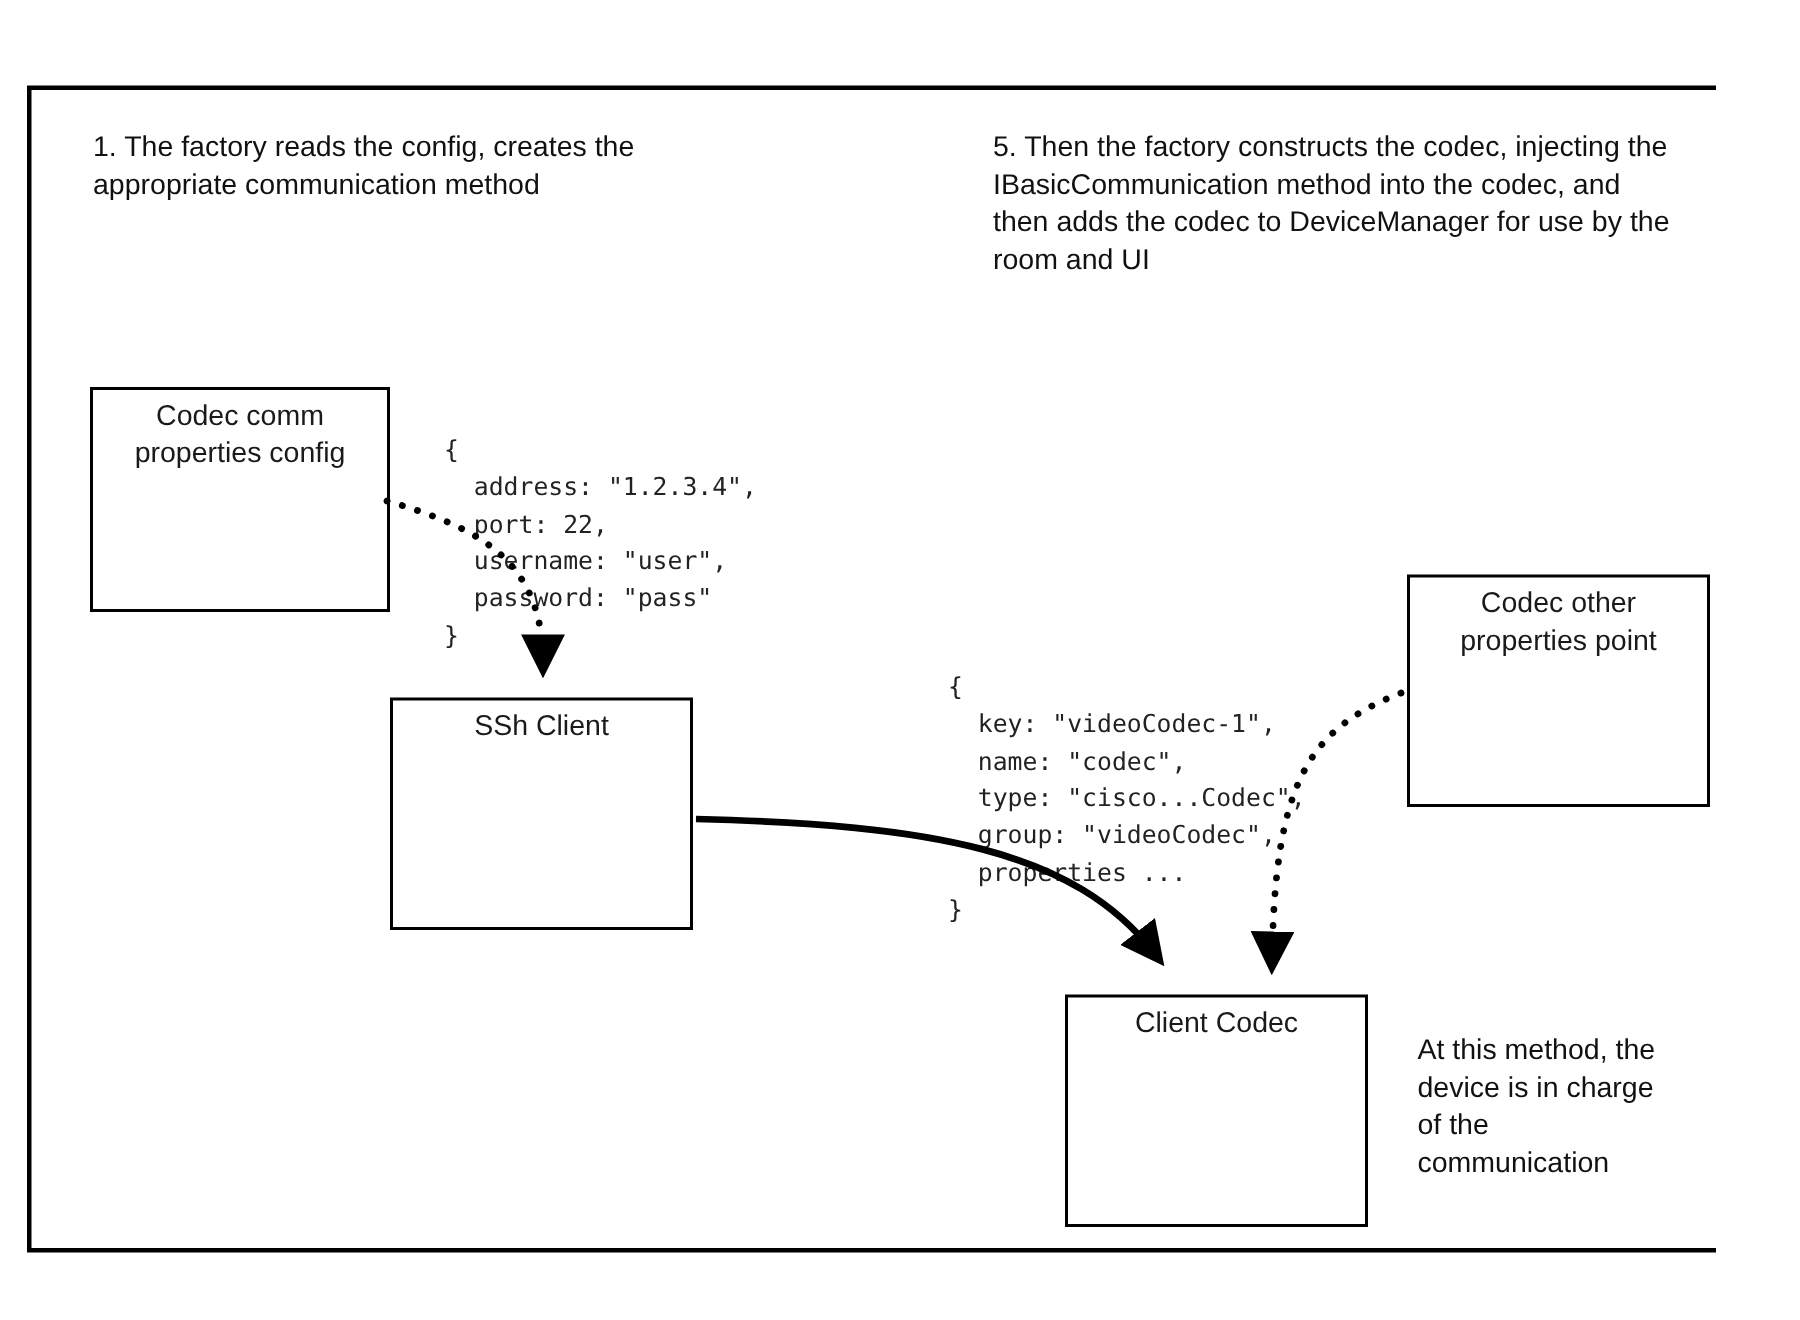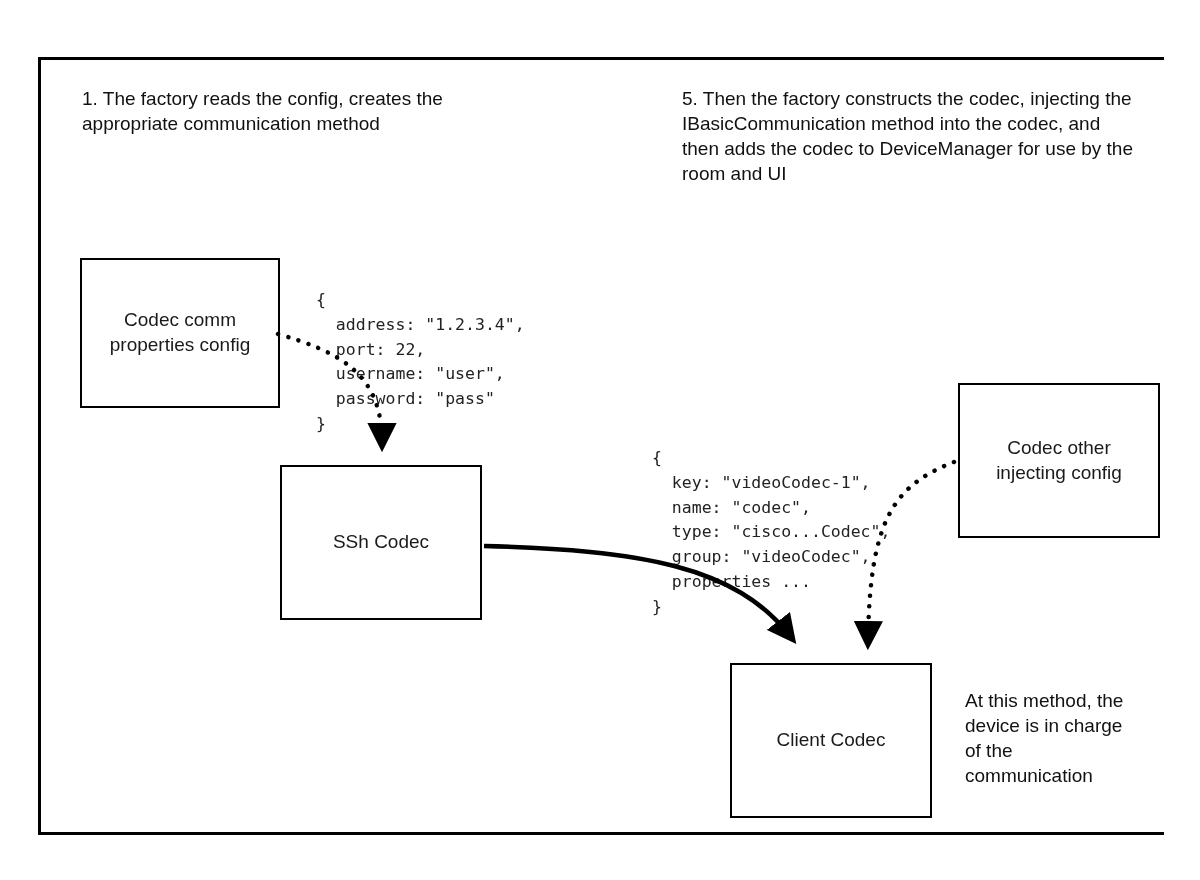--- a/index.html
+++ b/index.html
@@ -8,21 +8,20 @@
     background: #ffffff;
   }
   .stage {
     position: relative;
     width: 1144px;
     height: 880px;
     background: #ffffff;
     overflow: hidden;
     font-family: "Liberation Sans", sans-serif;
     color: #1a1a1a;
-    margin-left: 20px;
   }
   .outer-frame {
     position: absolute;
     left: 18px;
     top: 57px;
     width: 1131px;
     height: 778px;
     border: 3px solid #000000;
     background: transparent;
     box-sizing: border-box;
@@ -35,21 +34,21 @@
   }
   .note-step1 { left: 62px;  top: 86px;  width: 440px; }
   .note-step2 { left: 662px; top: 86px;  width: 455px; }
   .note-endpoint { left: 945px; top: 688px; width: 175px; }
   .dbox {
     position: absolute;
     border: 2px solid #000000;
     background: #ffffff;
     box-sizing: border-box;
     display: flex;
-    align-items: center;
+    align-items: flex-start;
     justify-content: center;
     text-align: center;
     font-size: 19px;
     line-height: 1.3;
     padding: 6px 14px;
   }
   .box-codec-comm   { left: 60px;  top: 258px; width: 200px; height: 150px; }
   .box-ssh-client   { left: 260px; top: 465px; width: 202px; height: 155px; }
   .box-codec-other  { left: 938px; top: 383px; width: 202px; height: 155px; }
   .box-cisco-codec  { left: 710px; top: 663px; width: 202px; height: 155px; }
@@ -100,33 +99,33 @@
   </div>
 
   <div class="code code-comm">{
   address: "1.2.3.4",
   port: 22,
   username: "user",
   password: "pass"
 }</div>
 
   <div class="dbox box-ssh-client">
-    <span>SSh Codec</span>
+    <span>SSh Client</span>
   </div>
 
   <div class="code code-codec">{
   key: "videoCodec-1",
   name: "codec",
   type: "cisco...Codec",
   group: "videoCodec",
   properties ...
 }</div>
 
   <div class="dbox box-codec-other">
-    <span>Codec other injecting config</span>
+    <span>Codec other properties point</span>
   </div>
 
   <div class="dbox box-cisco-codec">
     <span>Client Codec</span>
   </div>
 
   <div class="note note-endpoint">At this method, the device is in charge of the communication</div>
 
   <svg class="arrows" viewBox="0 0 1200 880" xmlns="http://www.w3.org/2000/svg">
     <defs>

